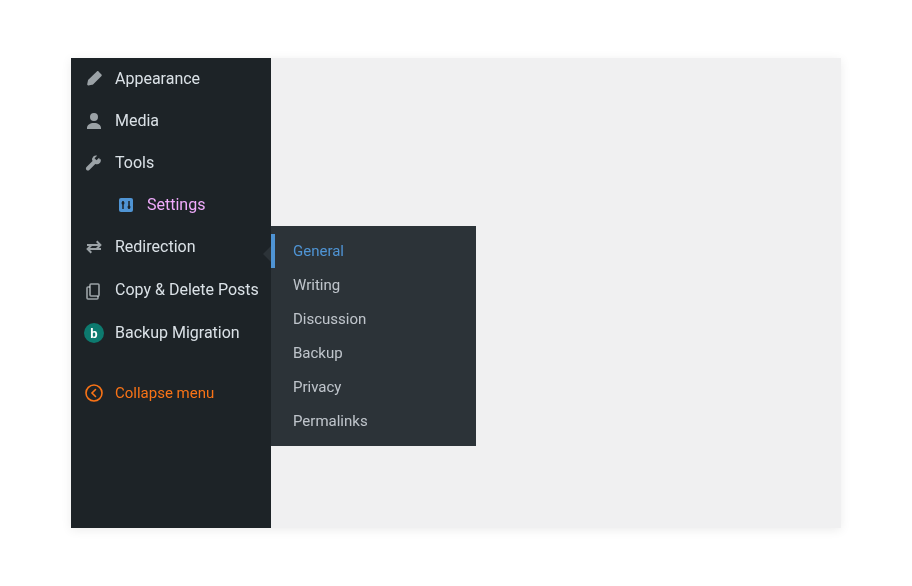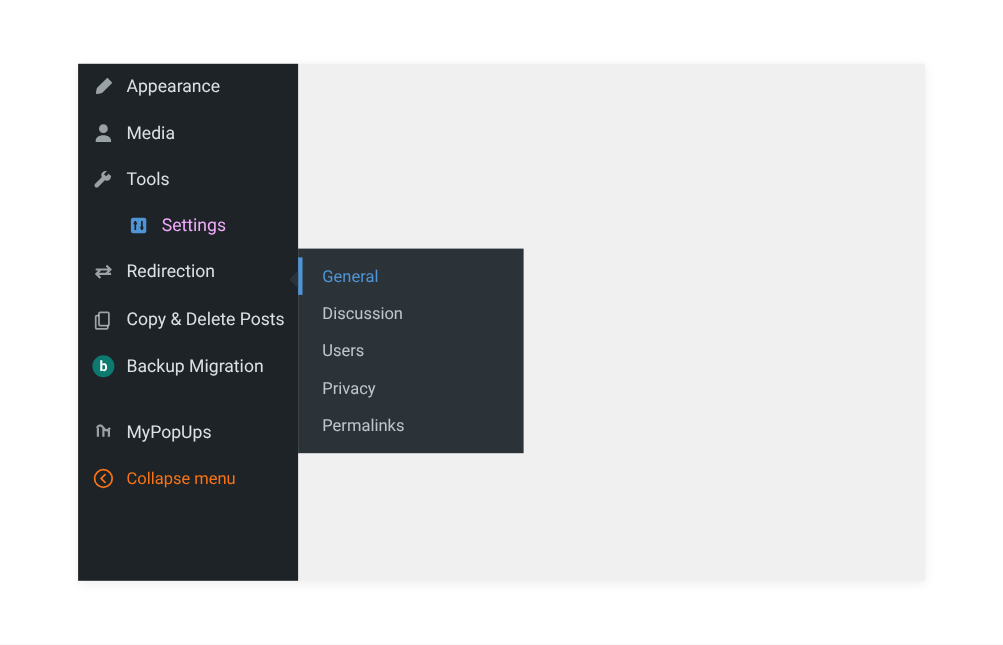--- a/index.html
+++ b/index.html
@@ -189,41 +189,34 @@
 
     <div class="menu-item">
       <span class="icon">
         <span class="bm-icon">b</span>
       </span>
       <span class="label">Backup Migration</span>
     </div>
 
     <div class="separator"></div>
 
-    <div class="menu-item">
-      <span class="icon">
-        <svg width="20" height="20" viewBox="0 0 20 20" fill="none" stroke="currentColor" stroke-width="2">
-            <path d="M5 14V6M10 14V6M15 14V6M4 6c2-3 4-3 6 0s4 3 6 0"></path>
-          </svg>
-      </span>
-      <span class="label">MyPopUps</span>
-    </div>
 
     <div class="collapse-item">
       <span class="icon">
         <svg width="20" height="20" viewBox="0 0 20 20" fill="currentColor">
             <circle cx="10" cy="10" r="8" fill="none" stroke="currentColor" stroke-width="1.6"></circle>
             <path d="M11.5 6.5L8 10l3.5 3.5" fill="none" stroke="currentColor" stroke-width="1.6" stroke-linecap="round"></path>
           </svg>
       </span>
       <span class="label">Collapse menu</span>
     </div>
 
   </div>
 
   <div class="submenu">
     <div class="submenu-item active">General</div>
+    <div class="submenu-item">Writing</div>
     <div class="submenu-item">Discussion</div>
-    <div class="submenu-item">Users</div>
+    <div class="submenu-item">Backup</div>
     <div class="submenu-item">Privacy</div>
     <div class="submenu-item">Permalinks</div>
   </div>
 </div>
 
 </body></html>

